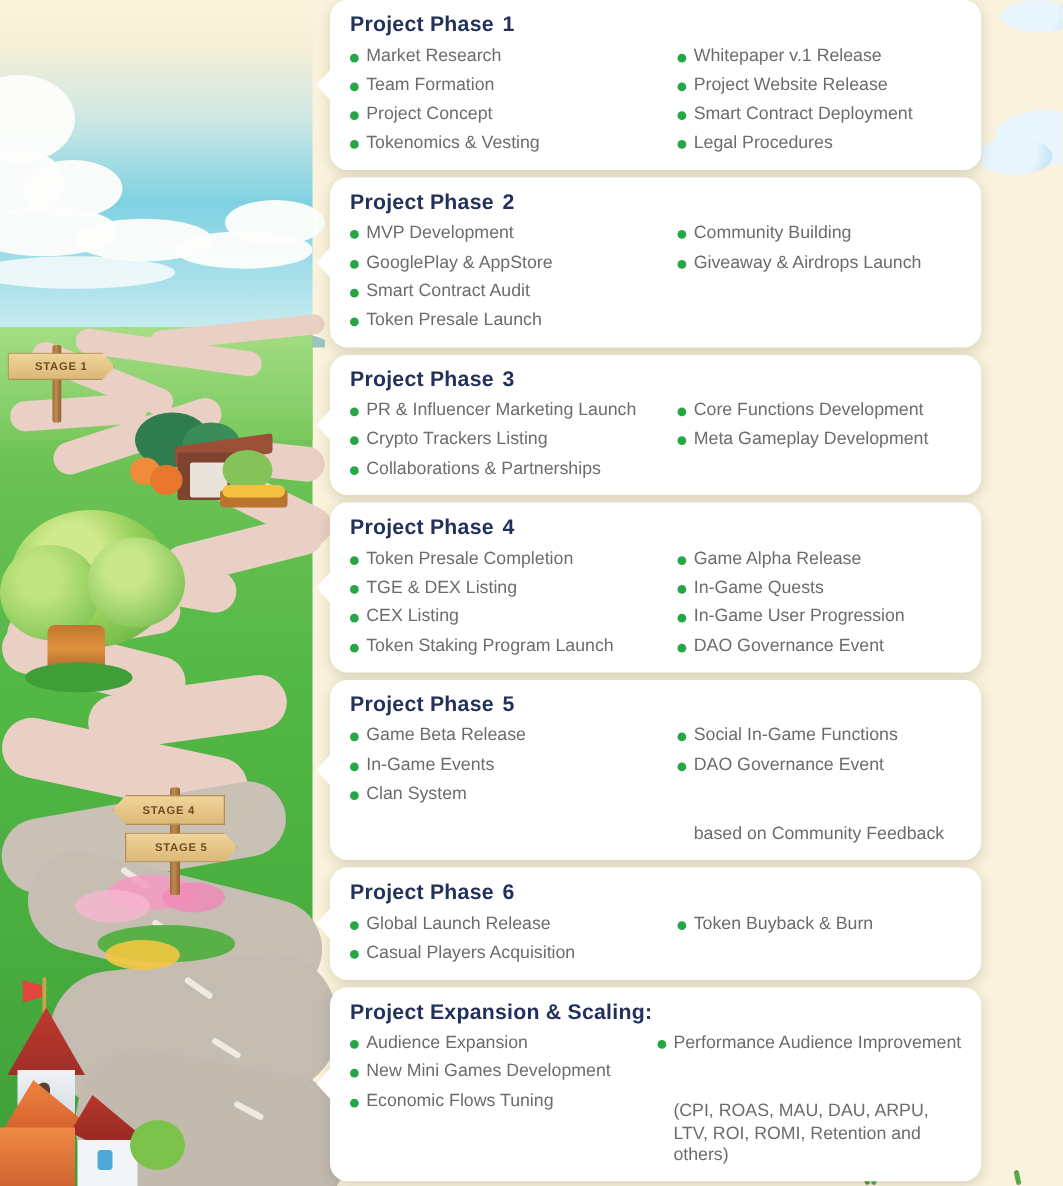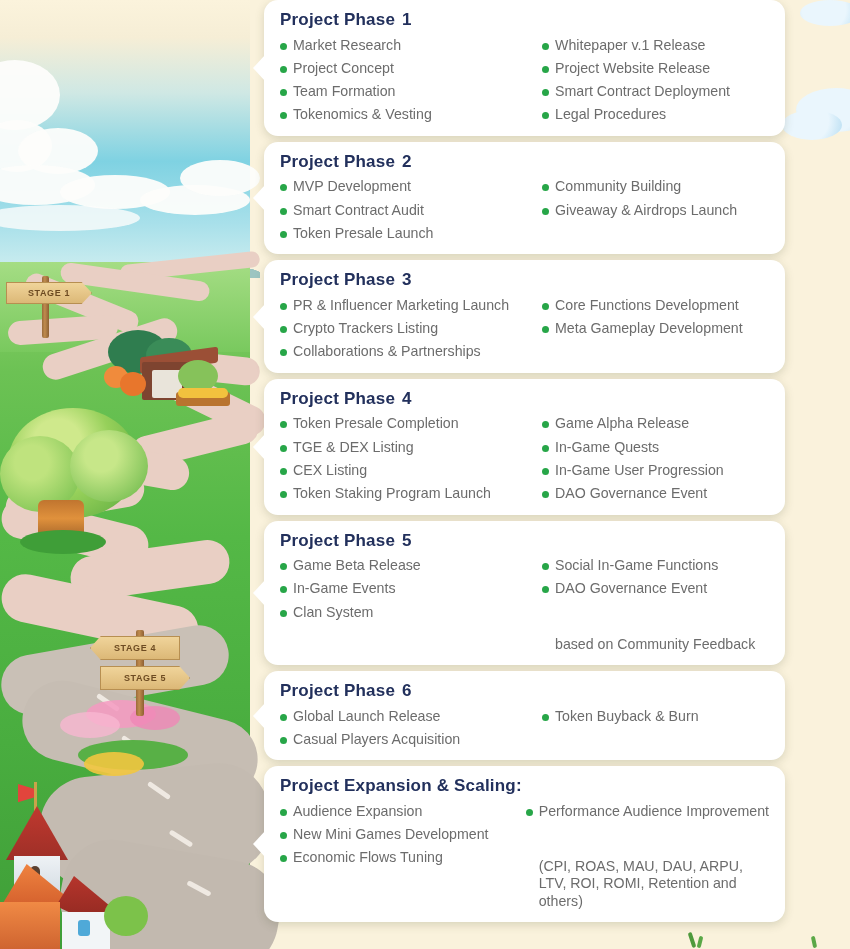--- a/index.html
+++ b/index.html
@@ -176,28 +176,28 @@
       <div class="card">
         <div class="card-title"><span>Project Phase</span><span class="num">1</span></div>
         <div class="cols">
           <div class="col left">
             <div class="item">
               <span class="dot"></span>
               <span class="txt">Market Research</span>
             </div>
             <div class="item">
               <span class="dot"></span>
+              <span class="txt">Team Formation</span>
+            </div>
+            <div class="item">
+              <span class="dot"></span>
               <span class="txt">Project Concept</span>
             </div>
             <div class="item">
               <span class="dot"></span>
-              <span class="txt">Team Formation</span>
-            </div>
-            <div class="item">
-              <span class="dot"></span>
               <span class="txt">Tokenomics &amp; Vesting</span>
             </div>
           </div>
           <div class="col right">
             <div class="item">
               <span class="dot"></span>
               <span class="txt">Whitepaper v.1 Release</span>
             </div>
             <div class="item">
               <span class="dot"></span>
@@ -214,20 +214,24 @@
           </div>
         </div>
       </div>
       <div class="card">
         <div class="card-title"><span>Project Phase</span><span class="num">2</span></div>
         <div class="cols">
           <div class="col left">
             <div class="item">
               <span class="dot"></span>
               <span class="txt">MVP Development</span>
+            </div>
+            <div class="item">
+              <span class="dot"></span>
+              <span class="txt">GooglePlay &amp; AppStore</span>
             </div>
             <div class="item">
               <span class="dot"></span>
               <span class="txt">Smart Contract Audit</span>
             </div>
             <div class="item">
               <span class="dot"></span>
               <span class="txt">Token Presale Launch</span>
             </div>
           </div>

